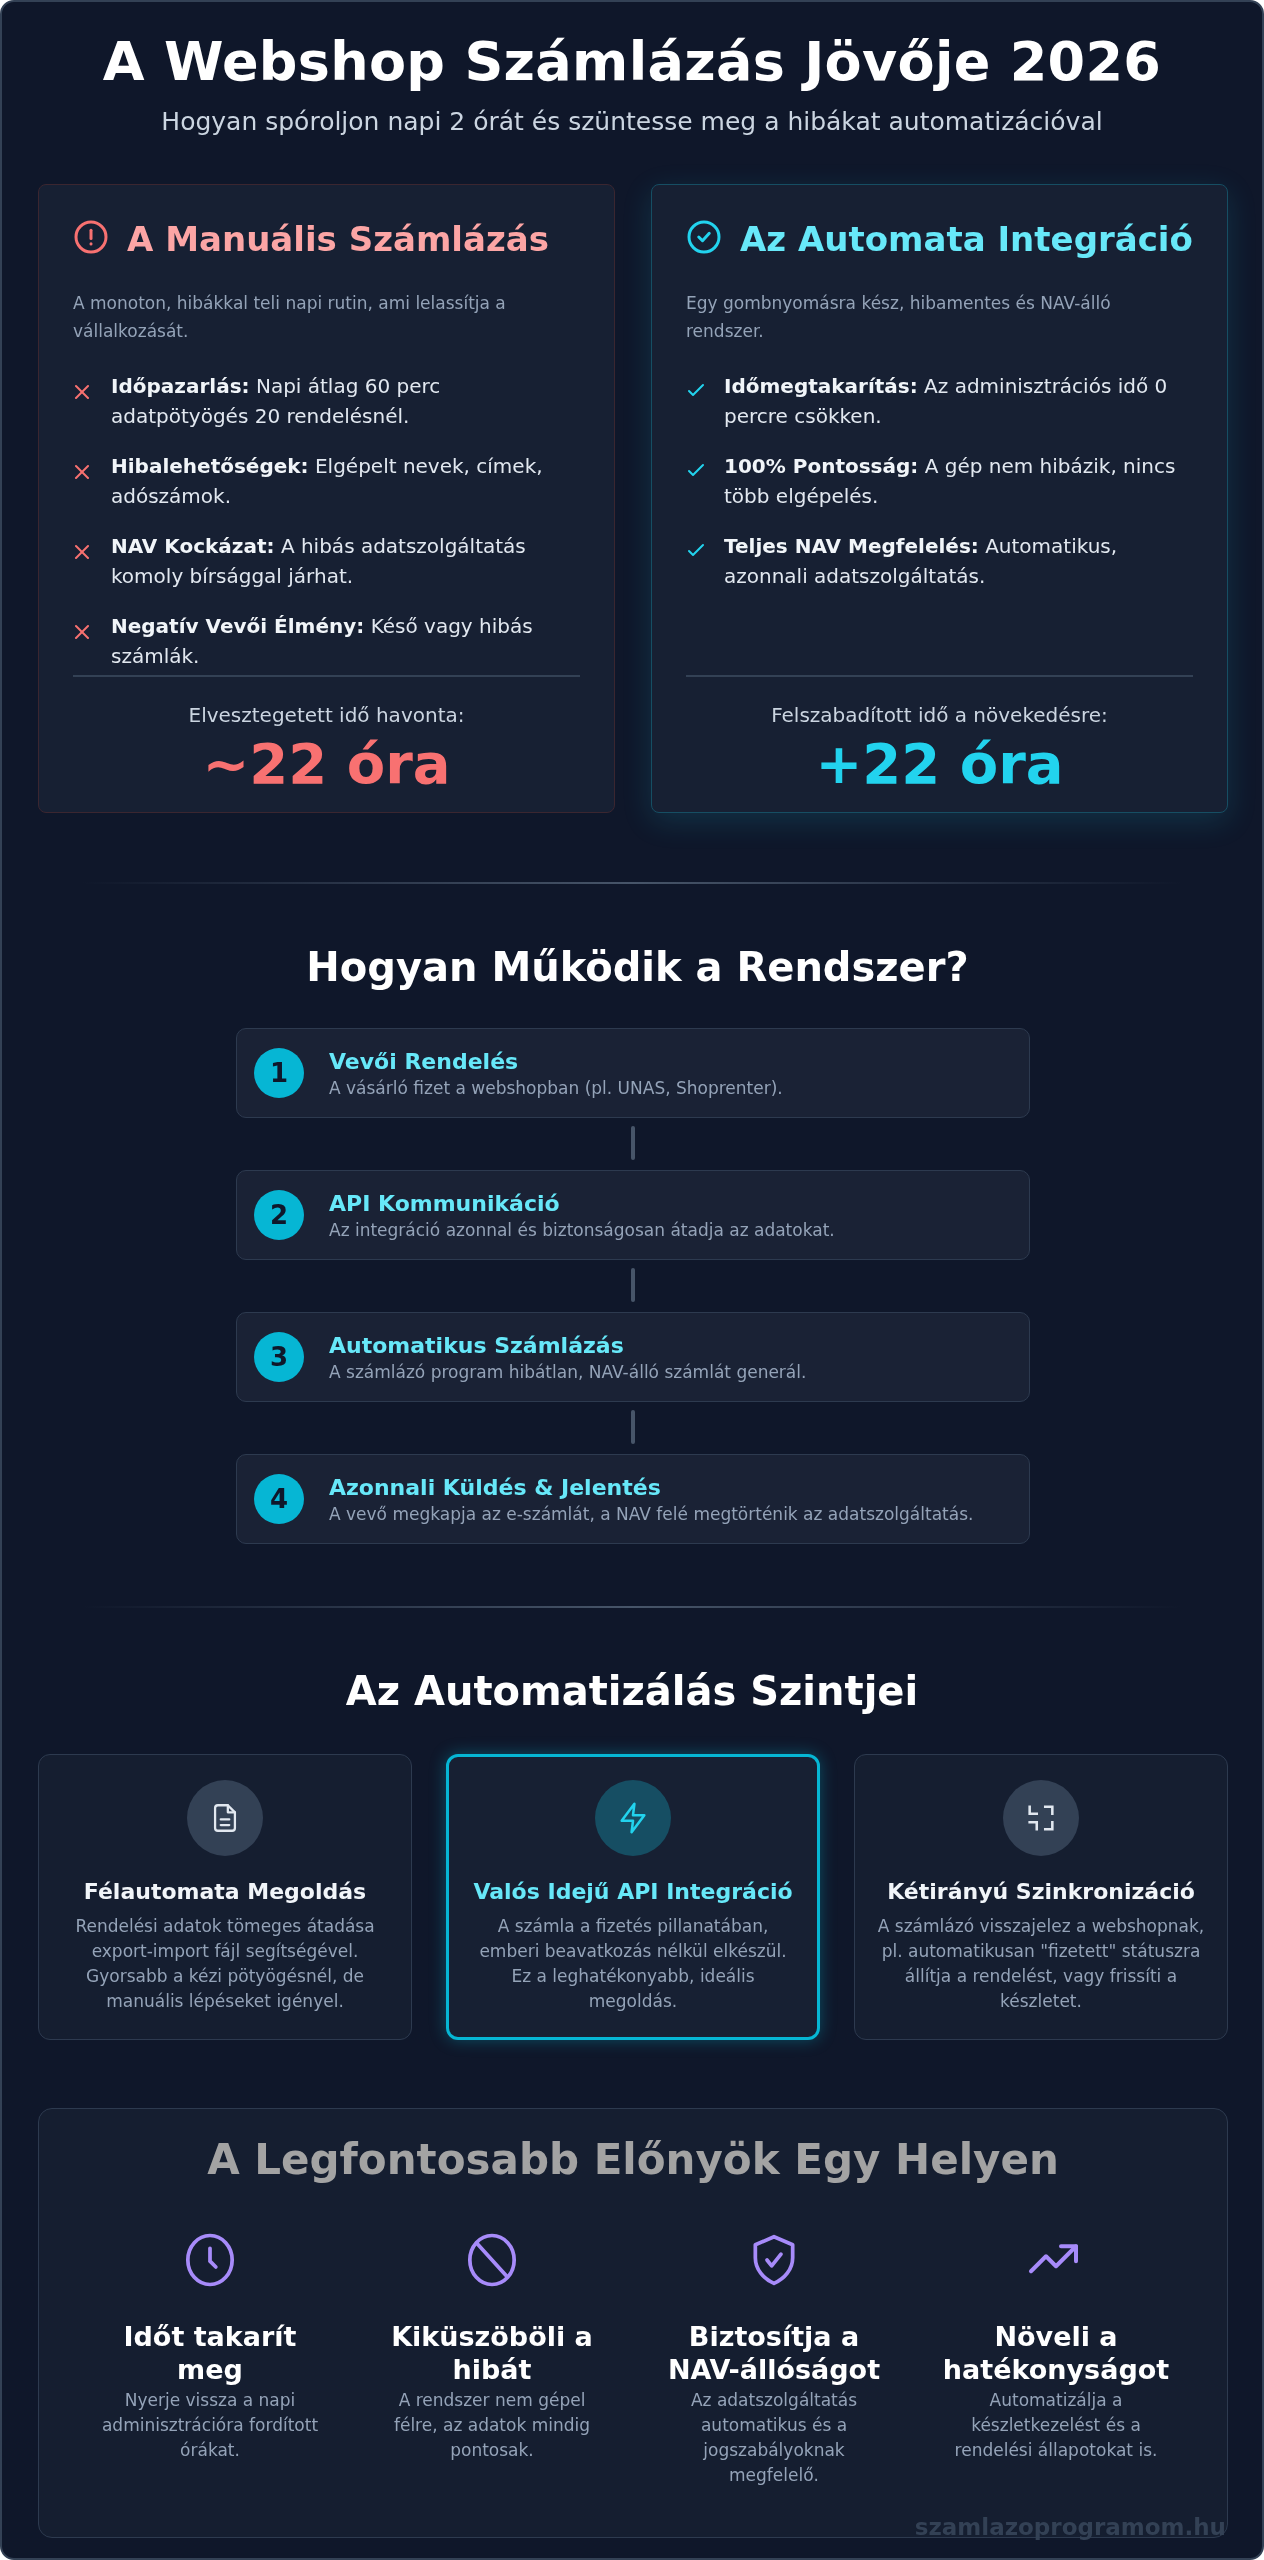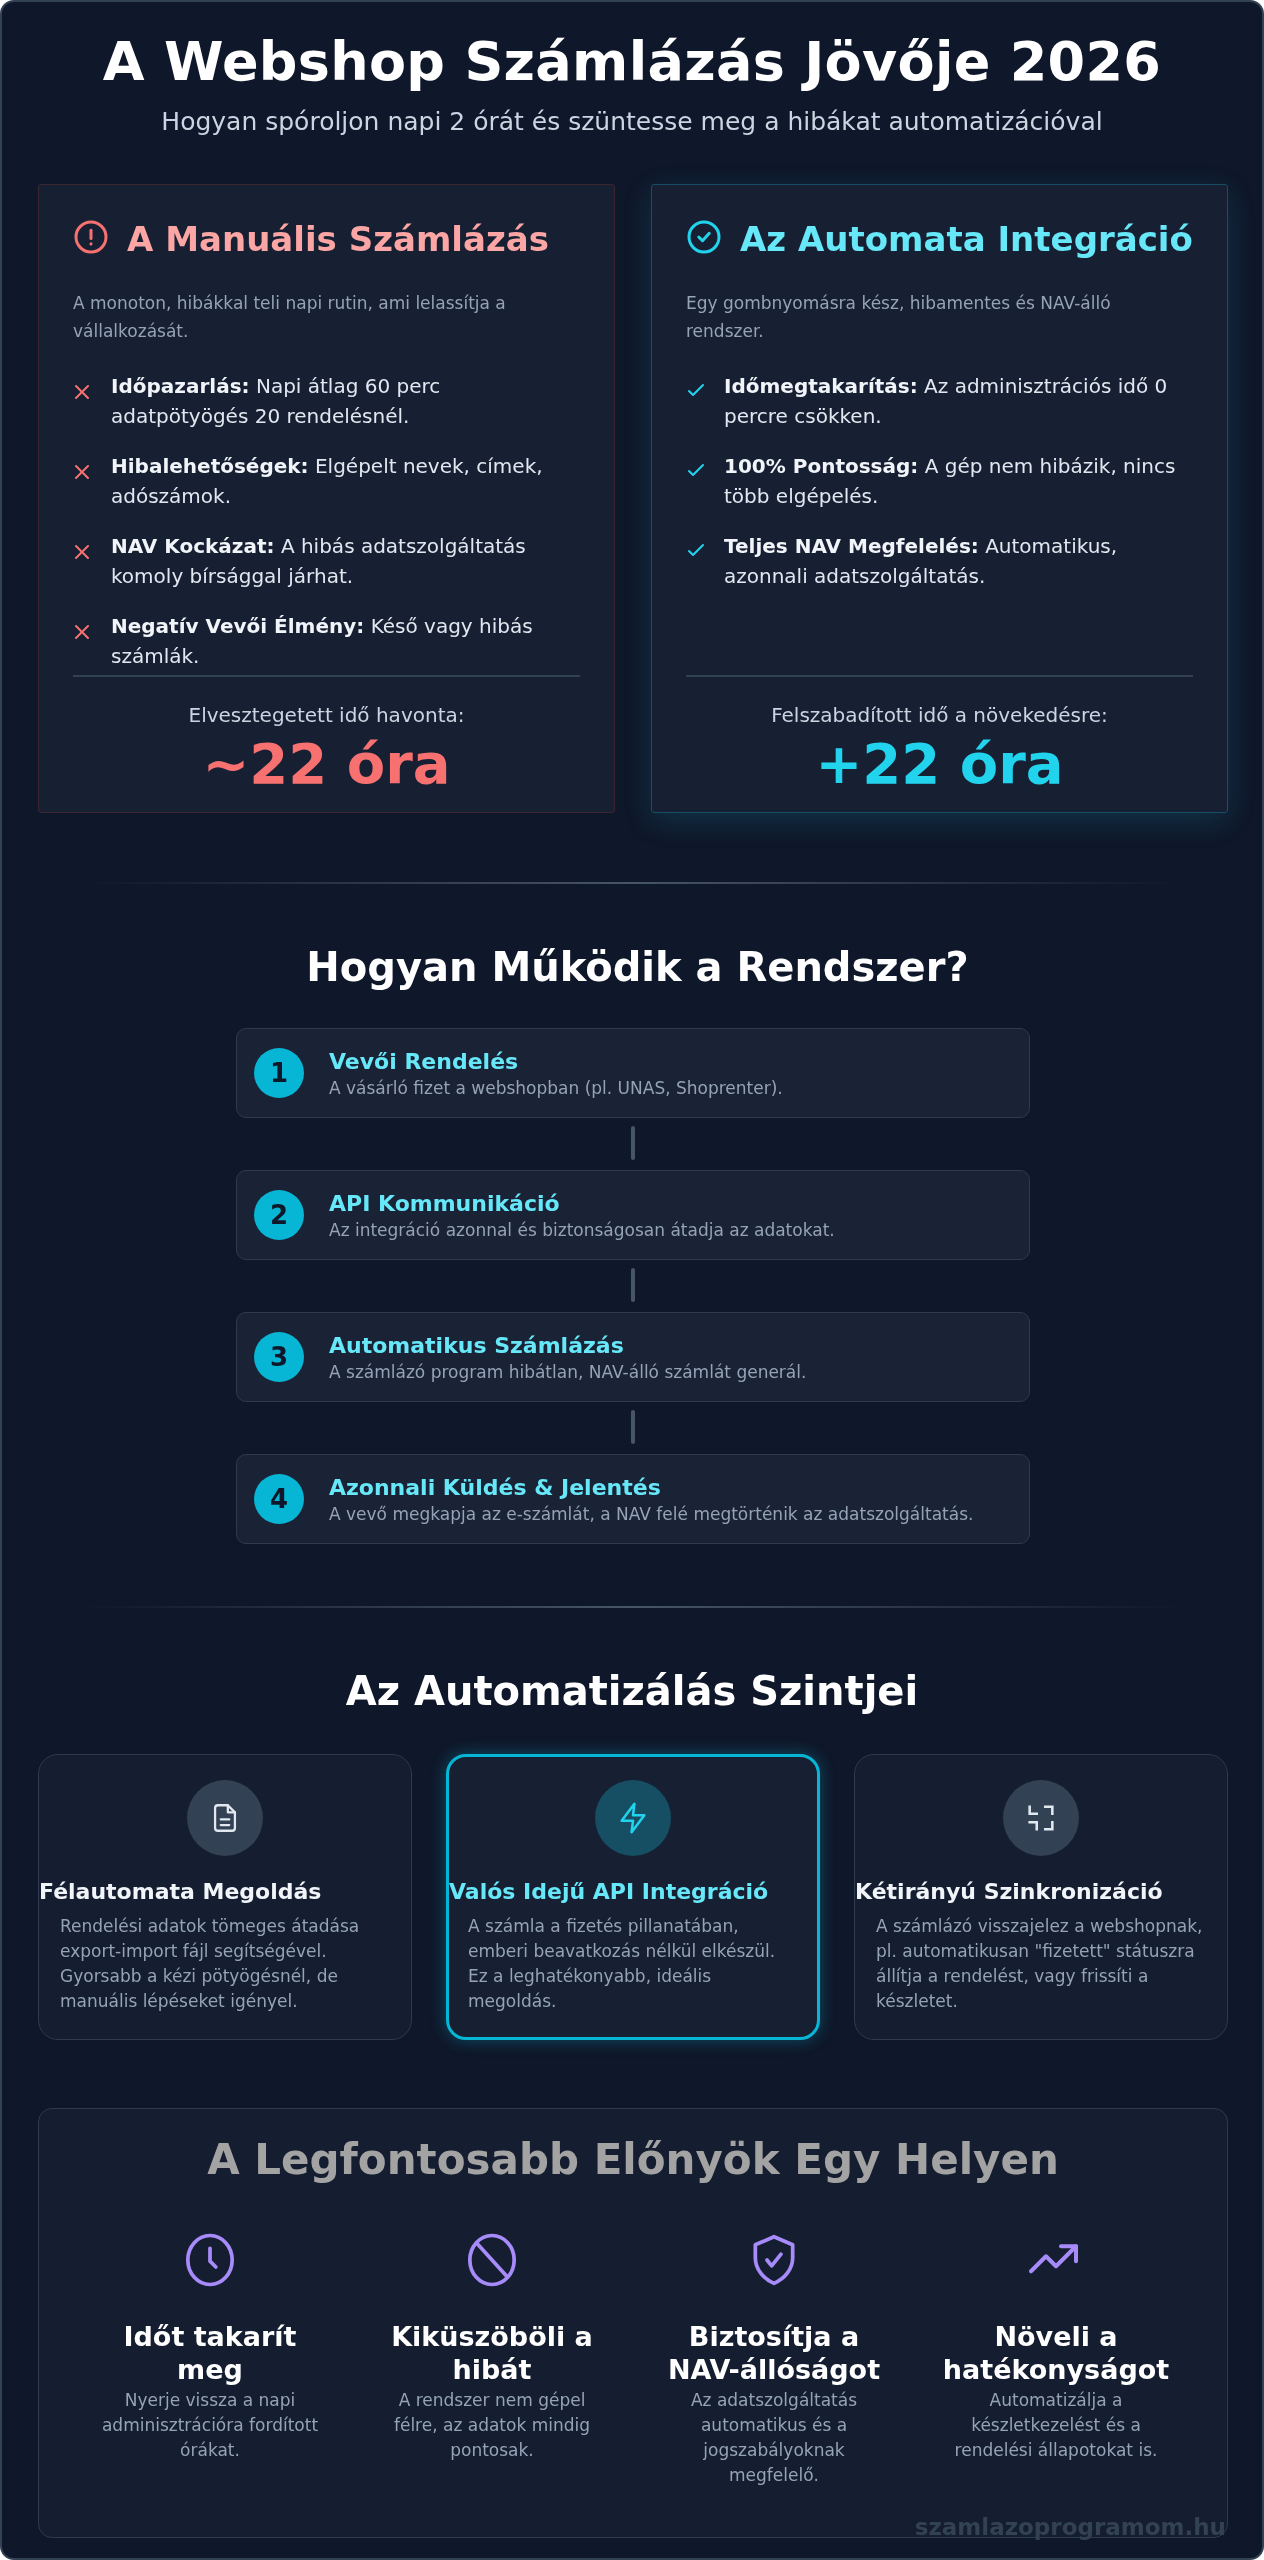--- a/index.html
+++ b/index.html
@@ -8,21 +8,21 @@
   .page {
     position: absolute; left: 0; top: 0; width: 1264px; height: 2560px;
     background: #0f172a; border: 2px solid #334155; border-radius: 14px; overflow: hidden;
   }
   .header { text-align: center; padding-top: 28px; }
   .title { font-size: 54px; font-weight: bold; color: #ffffff; letter-spacing: 0.3px; }
   .subtitle { font-size: 25px; color: #cbd5e1; margin-top: 14px; }
 
   .compare { position: absolute; top: 182px; left: 36px; width: 1190px; display: flex; gap: 36px; }
   .card {
-    width: 577px; height: 629px; background: #172033; border-radius: 3px; padding: 34px 34px 0 34px;
+    width: 577px; height: 629px; background: #172033; border-radius: 8px; padding: 34px 34px 0 34px;
     position: relative;
   }
   .card.bad { border: 1px solid #3b2630; }
   .card.good { border: 1px solid #164e63; box-shadow: 0 8px 30px rgba(34,211,238,0.15); }
   .card-head { display: flex; align-items: center; gap: 18px; }
   .card-head svg { flex: 0 0 auto; }
   .card-title { font-size: 34px; font-weight: bold; }
   .bad .card-title { color: #fca5a5; }
   .good .card-title { color: #67e8f9; }
   .card-desc { font-size: 17px; color: #94a3b8; line-height: 28px; margin-top: 30px; }
@@ -52,22 +52,22 @@
     width: 50px; height: 50px; border-radius: 50%; background: #06b6d4; color: #0f172a;
     font-size: 26px; font-weight: bold; display: flex; align-items: center; justify-content: center; flex: 0 0 auto;
   }
   .step-text { margin-left: 25px; }
   .step-title { font-size: 22px; font-weight: bold; color: #67e8f9; }
   .step-desc { font-size: 17px; color: #94a3b8; margin-top: 4px; }
   .connector { width: 4px; height: 34px; background: #475569; margin: 8px auto 10px auto; border-radius: 2px; }
 
   .levels { position: absolute; top: 1752px; left: 36px; width: 1190px; display: flex; gap: 34px; }
   .level {
-    width: 374px; height: 286px; background: #151e30; border: 1px solid #2d3a4f; border-radius: 20px;
-    text-align: left; padding-top: 25px;
+    width: 374px; height: 286px; background: #151e30; border: 1px solid #2d3a4f; border-radius: 12px;
+    text-align: center; padding-top: 25px;
   }
   .level.hl { border: 3px solid #06b6d4; box-shadow: 0 0 16px rgba(6,182,212,0.35); background: #172033; padding-top: 23px; }
   .lvl-icon {
     width: 76px; height: 76px; border-radius: 50%; background: #334155; margin: 0 auto;
     display: flex; align-items: center; justify-content: center;
   }
   .level.hl .lvl-icon { background: #164e63; }
   .lvl-title { font-size: 22px; font-weight: bold; color: #f1f5f9; margin-top: 23px; }
   .level.hl .lvl-title { color: #67e8f9; }
   .lvl-desc { font-size: 17px; color: #94a3b8; line-height: 25px; margin: 10px auto 0; width: 330px; }

